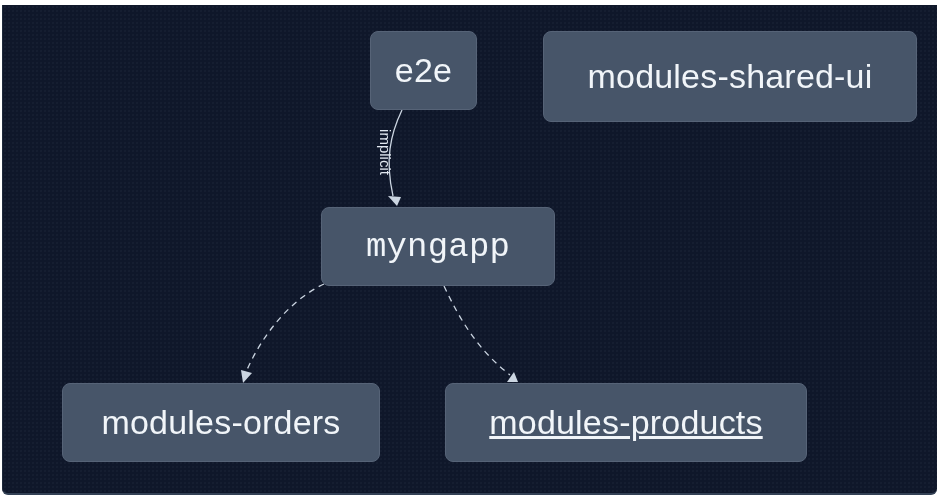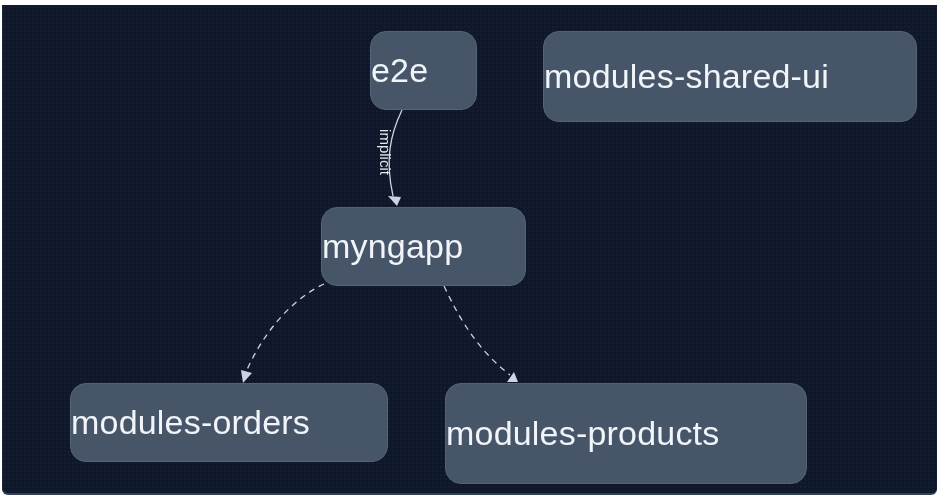--- a/index.html
+++ b/index.html
@@ -10,22 +10,22 @@
     background-image: radial-gradient(circle, rgba(148,163,184,0.10) 0.6px, transparent 0.8px);
     background-size: 4px 4px;
     border-bottom: 2px solid #334155;
     border-left: 1px solid #1e293b;
     border-radius: 0 0 6px 6px;
     box-sizing: border-box;
   }
   .node {
     position: absolute; box-sizing: border-box;
     background: #475569; border: 1px solid #566377;
-    border-radius: 16px; color: #f1f5f9;
-    display: flex; align-items: center; 
+    border-radius: 8px; color: #f1f5f9;
+    display: flex; align-items: center; justify-content: center;
     font-size: 34px; letter-spacing: 0.2px; cursor: pointer;
   }
   svg.edges { position: absolute; left: 0; top: 0; width: 945px; height: 504px; pointer-events: none; }
   .edge { fill: none; stroke: #cbd5e1; stroke-width: 1.3; }
   .edge.dashed { stroke-dasharray: 6 5; }
   .arrow { fill: #cbd5e1; }
   .edge-label { fill: #e2e8f0; font-size: 15px; font-family: "Liberation Sans", sans-serif; }
 </style>
 </head>
 <body>
@@ -46,23 +46,23 @@
 </svg>
 
 <div class="node" style="left:370px; top:31px; width:107px; height:79px;">
   <span>e2e</span>
 </div>
 
 <div class="node" style="left:543px; top:31px; width:374px; height:91px;">
   <span>modules-shared-ui</span>
 </div>
 
-<div class="node" style="left:321px; top:207px; width:205px; height:79px;">
+<div class="node" style="left:321px; top:207px; width:234px; height:79px;font-family:Liberation Mono, monospace;">
   <span>myngapp</span>
 </div>
 
-<div class="node" style="left:62px; top:383px; width:318px; height:79px;margin-left:8px;">
+<div class="node" style="left:62px; top:383px; width:318px; height:79px;">
   <span>modules-orders</span>
 </div>
 
-<div class="node" style="left:445px; top:383px; width:362px; height:101px;">
+<div class="node" style="left:445px; top:383px; width:362px; height:79px;text-decoration:underline;">
   <span>modules-products</span>
 </div>
 
 </body></html>

